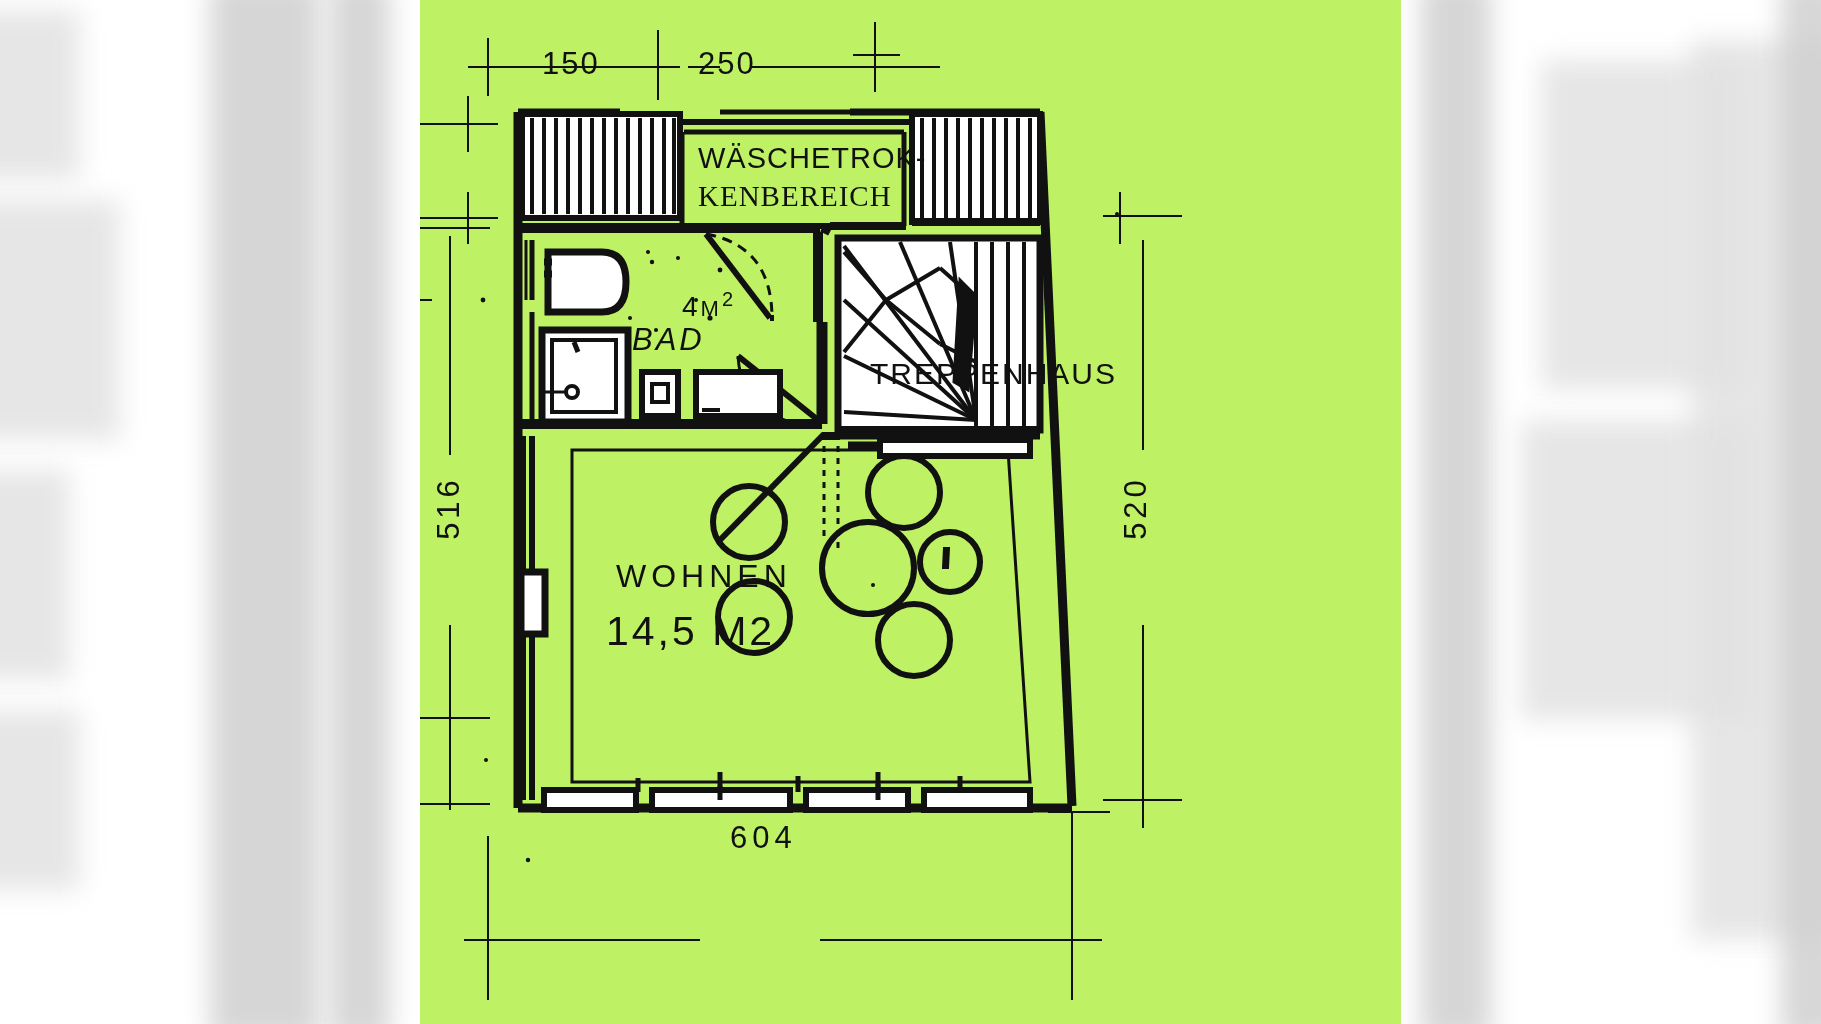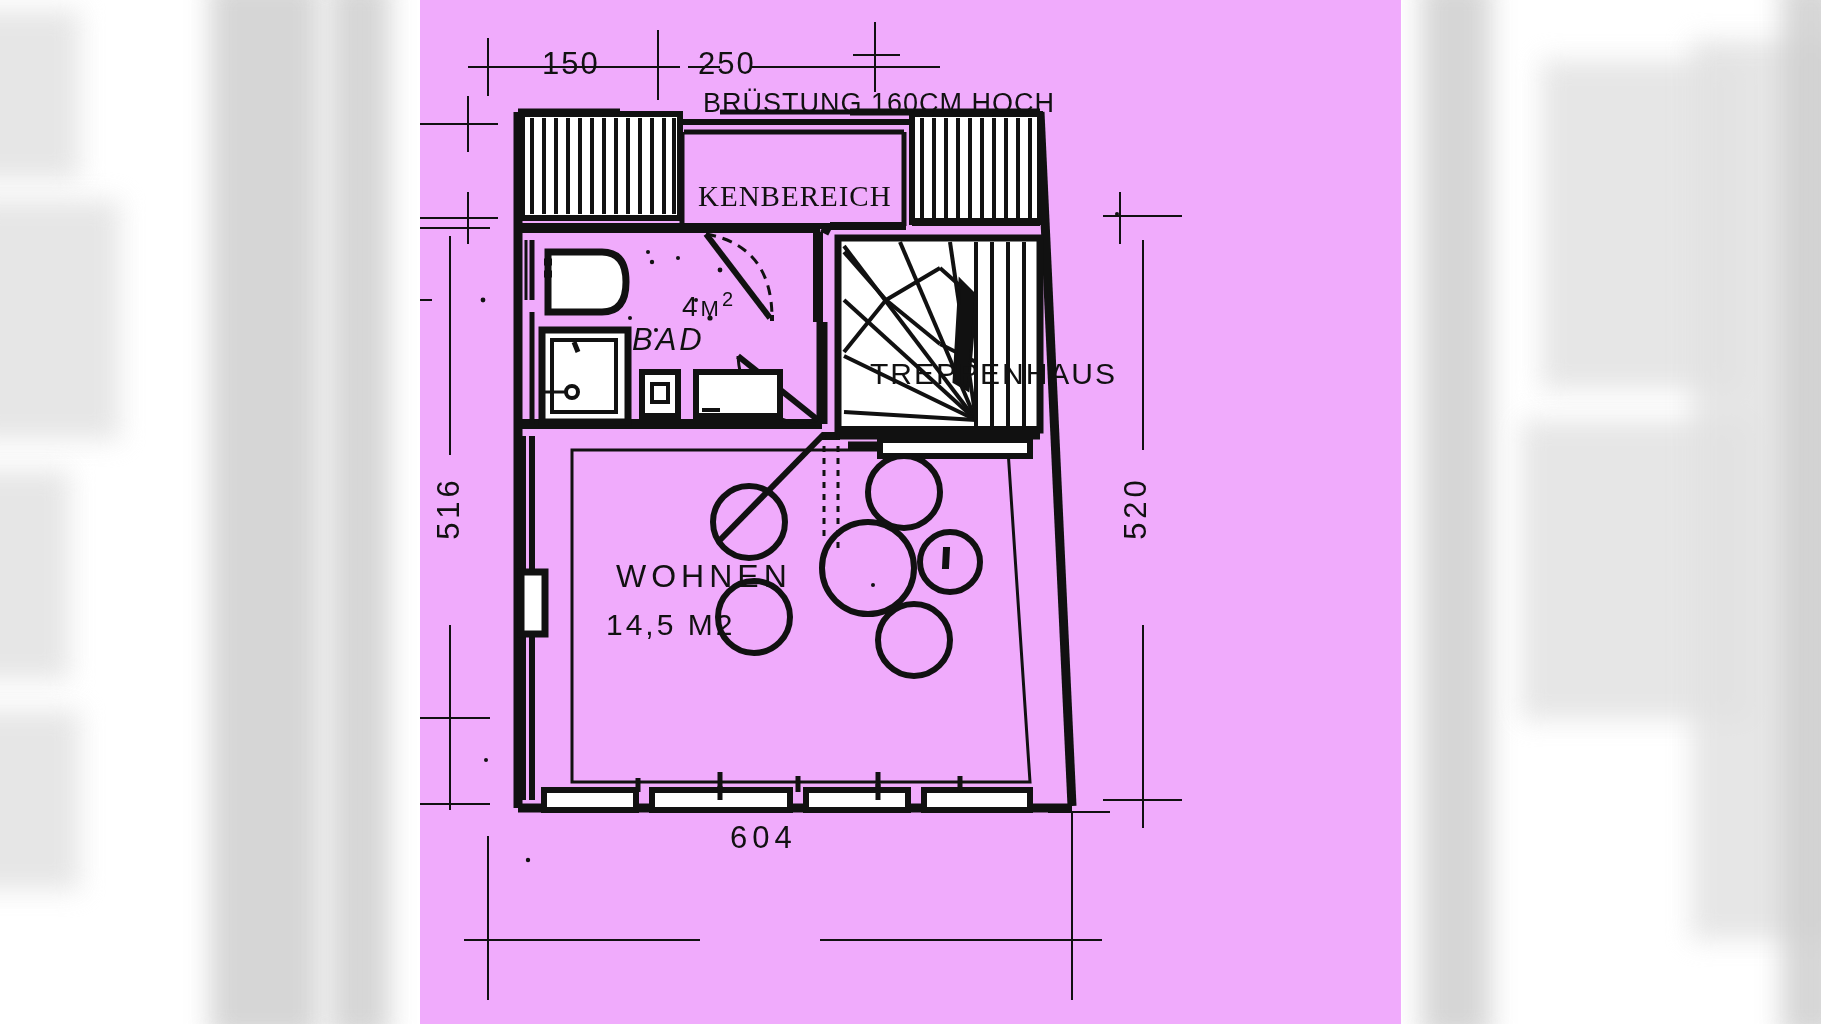--- a/index.html
+++ b/index.html
@@ -36,21 +36,21 @@
   }
   .ghost.dark { background: #cfcfcf; }
 
   
   #sheet {
     position: absolute;
     left: 420px;
     top: 0;
     width: 981px;
     height: 1024px;
-    background: #f0abfc;
+    background: #bef264;
   }
   #plan-svg {
     position: absolute;
     left: 0; top: 0;
     width: 981px;
     height: 1024px;
   }
   .lbl {
     position: absolute;
     font-family: "Liberation Sans", sans-serif;
@@ -347,36 +347,36 @@
         <circle cx="290" cy="318" r="2.6"></circle>
         <circle cx="236" cy="330" r="2"></circle>
         <circle cx="210" cy="318" r="2"></circle>
       </g>
     </svg>
 
     <div class="lbl" style="left:122px; top:46px; font-size:31px;">150</div>
 
     <div class="lbl" style="left:278px; top:46px; font-size:31px;">250</div>
 
-    <div class="lbl" style="left:283px; top:88px; font-size:27px; letter-spacing:1px;">BRÜSTUNG 160CM HOCH</div>
-
+
+    <div class="lbl" style="left:278px; top:142px; font-size:29px; letter-spacing:1px;">WÄSCHETROK-</div>
 
     <div class="lbl" style="left:278px; top:180px; font-size:29px; letter-spacing:1px;font-family:Liberation Serif, serif;">KENBEREICH</div>
 
     <div class="lbl" style="left:262px; top:288px; font-size:28px; letter-spacing:3px;">
       <span>4</span><span style="font-size:22px;">M</span><span style="font-size:20px; vertical-align:super;">2</span>
     </div>
 
     <div class="lbl" style="left:212px; top:322px; font-size:31px; letter-spacing:3px;font-style:italic;">BAD</div>
 
     <div class="lbl" style="left:410px; top:357px; font-size:30px; letter-spacing:2px;margin-left:40px;">TREPPENHAUS</div>
 
     <div class="lbl" style="left:196px; top:558px; font-size:32px; letter-spacing:5px;text-align:center;">WOHNEN</div>
 
-    <div class="lbl" style="left:186px; top:608px; font-size:30px; letter-spacing:3px;">14,5 M2</div>
+    <div class="lbl" style="left:186px; top:608px; font-size:41px; letter-spacing:3px;">14,5 M2</div>
 
     <div class="lbl" style="left:-3px; top:490px; font-size:31px; letter-spacing:4px;
                 transform: rotate(-90deg); transform-origin: center;">516</div>
 
     <div class="lbl" style="left:684px; top:490px; font-size:31px; letter-spacing:4px;
                 transform: rotate(-90deg); transform-origin: center;">520</div>
 
     <div class="lbl" style="left:310px; top:820px; font-size:31px; letter-spacing:5px;">604</div>
 
   </div>

